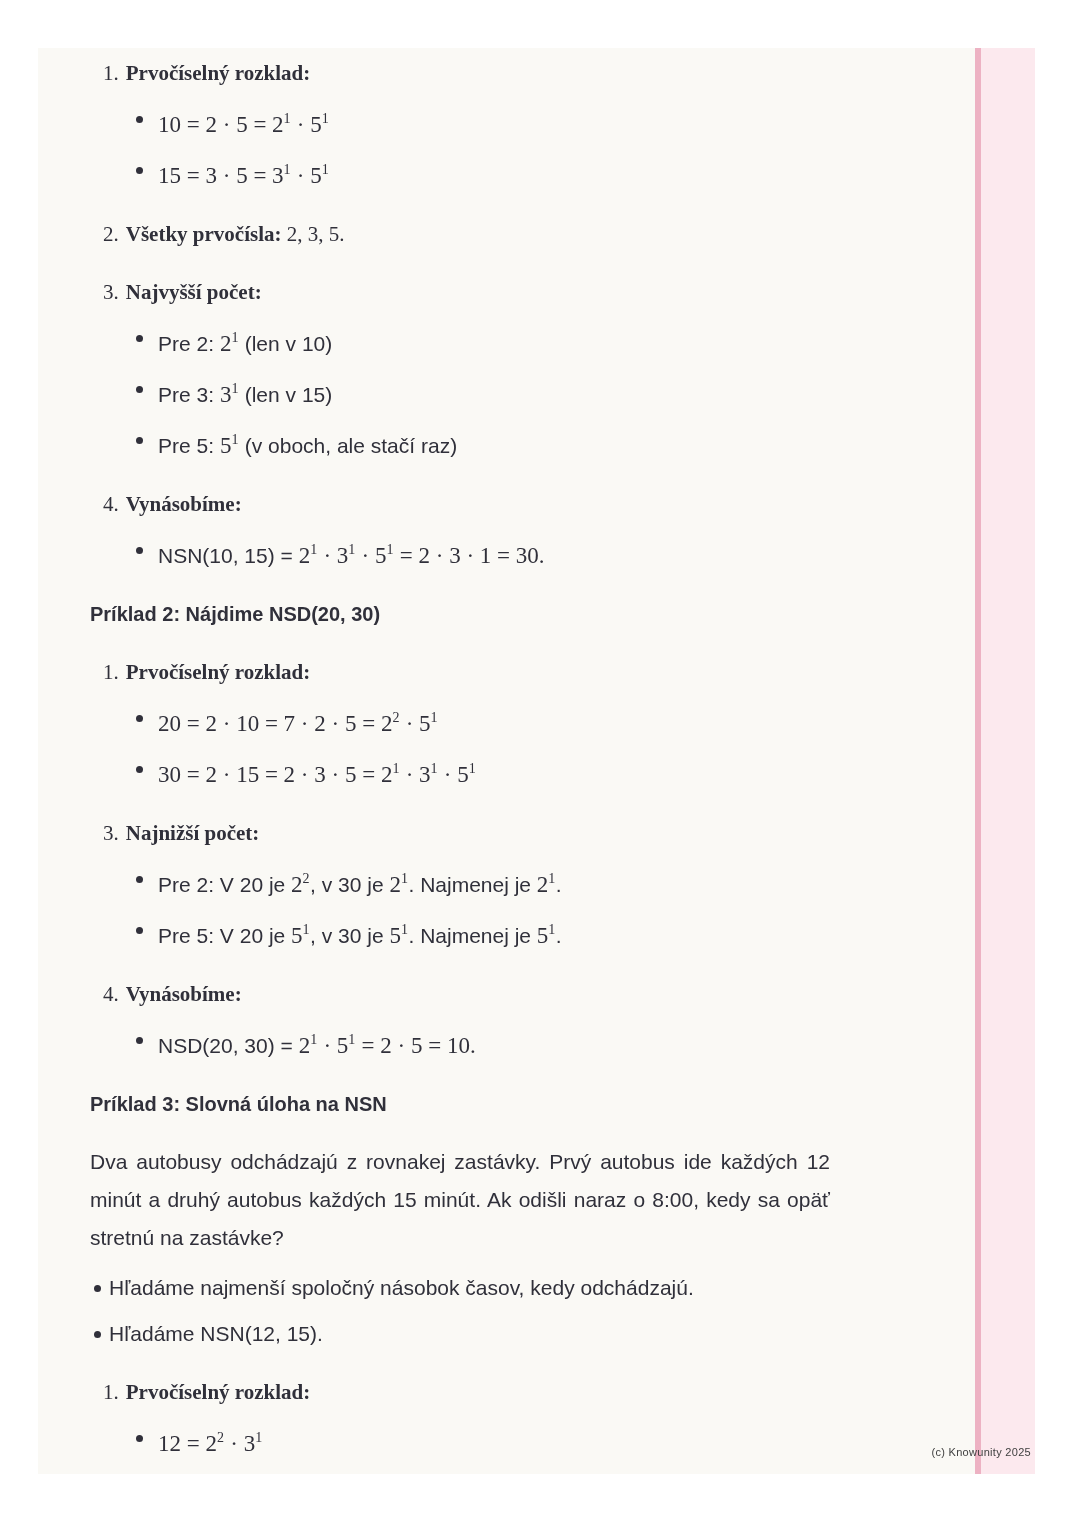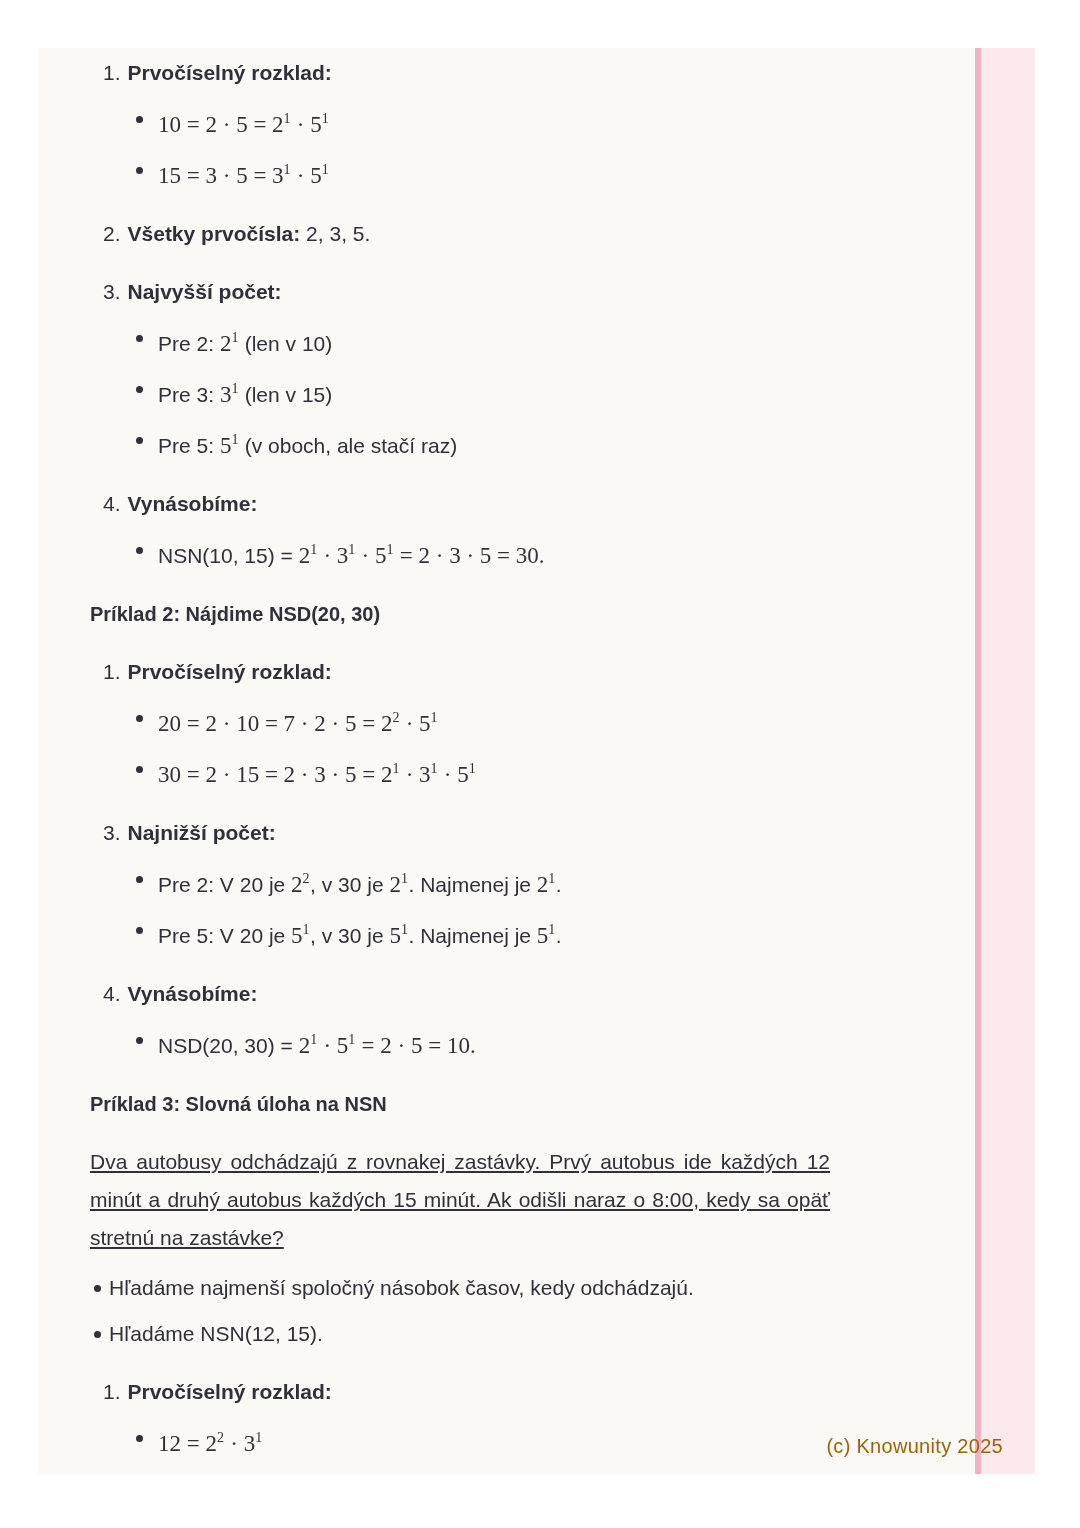--- a/index.html
+++ b/index.html
@@ -20,43 +20,43 @@
   .stripe{
     position:absolute;
     top:0;right:0;bottom:0;
     width:54px;
     background:#fce9ee;
     border-left:6px solid #edb2c3;
     z-index:1;
   }
   .watermark{
     position:absolute;
-    right:32px;bottom:16px;
-    font-size:20px;
+    right:4px;bottom:16px;
+    font-size:11px;
     letter-spacing:0.3px;
-    color:#a16207;
+    color:#404040;
     z-index:2;
     white-space:nowrap;
   }
   .content{
     position:relative;
     padding:10px 0 0 52px;
     width:740px;
   }
   .blk{
     font-size:21px;
     line-height:30px;
     position:relative;
   }
   .content > .blk:first-child{margin-top:0;}
-  .oli{padding-left:13px;margin-top:28px;margin-bottom:16px;}
+  .oli{padding-left:13px;margin-top:28px;margin-bottom:16px;font-family:Liberation Serif, serif;}
   .h3{font-size:20px;font-weight:bold;margin-top:28px;margin-bottom:24px;}
   .li1{padding-left:19px;margin-top:16px;margin-bottom:16px;}
   .li2{padding-left:68px;margin-top:10px;margin-bottom:15px;}
-  .pline,.plast{line-height:38px;margin:0;text-decoration:underline;}
+  .pline,.plast{line-height:38px;margin:0;}
   .pline{text-align:justify;text-align-last:justify;}
   .num{margin-right:7px;}
   .dot{
     position:absolute;
     width:7px;height:7px;
     border-radius:50%;
     background:#30303a;
     top:12px;
   }
   .li1 > .dot{left:4px;}
@@ -78,21 +78,21 @@
   <div class="content">
       <div class="blk oli"><span class="num">1.</span><span class="seg-b">Prvočíselný rozklad:</span></div>
       <div class="blk li2"><span class="dot"></span><span class="seg-m">10 = 2 · 5 = 2</span><span class="seg-x">1</span><span class="seg-m"> · 5</span><span class="seg-x">1</span></div>
       <div class="blk li2"><span class="dot"></span><span class="seg-m">15 = 3 · 5 = 3</span><span class="seg-x">1</span><span class="seg-m"> · 5</span><span class="seg-x">1</span></div>
       <div class="blk oli"><span class="num">2.</span><span class="seg-b">Všetky prvočísla:</span><span class="seg-s"> 2, 3, 5.</span></div>
       <div class="blk oli"><span class="num">3.</span><span class="seg-b">Najvyšší počet:</span></div>
       <div class="blk li2"><span class="dot"></span><span class="seg-s">Pre 2: </span><span class="seg-m">2</span><span class="seg-x">1</span><span class="seg-s"> (len v 10)</span></div>
       <div class="blk li2"><span class="dot"></span><span class="seg-s">Pre 3: </span><span class="seg-m">3</span><span class="seg-x">1</span><span class="seg-s"> (len v 15)</span></div>
       <div class="blk li2"><span class="dot"></span><span class="seg-s">Pre 5: </span><span class="seg-m">5</span><span class="seg-x">1</span><span class="seg-s"> (v oboch, ale stačí raz)</span></div>
       <div class="blk oli"><span class="num">4.</span><span class="seg-b">Vynásobíme:</span></div>
-      <div class="blk li2"><span class="dot"></span><span class="seg-s">NSN(10, 15) = </span><span class="seg-m">2</span><span class="seg-x">1</span><span class="seg-m"> · 3</span><span class="seg-x">1</span><span class="seg-m"> · 5</span><span class="seg-x">1</span><span class="seg-m"> = 2 · 3 · 5 = 30.</span></div>
+      <div class="blk li2"><span class="dot"></span><span class="seg-s">NSN(10, 15) = </span><span class="seg-m">2</span><span class="seg-x">1</span><span class="seg-m"> · 3</span><span class="seg-x">1</span><span class="seg-m"> · 5</span><span class="seg-x">1</span><span class="seg-m"> = 2 · 3 · 1 = 30.</span></div>
       <div class="blk h3"><span class="seg-b">Príklad 2: Nájdime NSD(20, 30)</span></div>
       <div class="blk oli"><span class="num">1.</span><span class="seg-b">Prvočíselný rozklad:</span></div>
       <div class="blk li2"><span class="dot"></span><span class="seg-m">20 = 2 · 10 = 7 · 2 · 5 = 2</span><span class="seg-x">2</span><span class="seg-m"> · 5</span><span class="seg-x">1</span></div>
       <div class="blk li2"><span class="dot"></span><span class="seg-m">30 = 2 · 15 = 2 · 3 · 5 = 2</span><span class="seg-x">1</span><span class="seg-m"> · 3</span><span class="seg-x">1</span><span class="seg-m"> · 5</span><span class="seg-x">1</span></div>
       <div class="blk oli"><span class="num">3.</span><span class="seg-b">Najnižší počet:</span></div>
       <div class="blk li2"><span class="dot"></span><span class="seg-s">Pre 2: V 20 je </span><span class="seg-m">2</span><span class="seg-x">2</span><span class="seg-s">, v 30 je </span><span class="seg-m">2</span><span class="seg-x">1</span><span class="seg-s">. Najmenej je </span><span class="seg-m">2</span><span class="seg-x">1</span><span class="seg-s">.</span></div>
       <div class="blk li2"><span class="dot"></span><span class="seg-s">Pre 5: V 20 je </span><span class="seg-m">5</span><span class="seg-x">1</span><span class="seg-s">, v 30 je </span><span class="seg-m">5</span><span class="seg-x">1</span><span class="seg-s">. Najmenej je </span><span class="seg-m">5</span><span class="seg-x">1</span><span class="seg-s">.</span></div>
       <div class="blk oli"><span class="num">4.</span><span class="seg-b">Vynásobíme:</span></div>
       <div class="blk li2"><span class="dot"></span><span class="seg-s">NSD(20, 30) = </span><span class="seg-m">2</span><span class="seg-x">1</span><span class="seg-m"> · 5</span><span class="seg-x">1</span><span class="seg-m"> = 2 · 5 = 10.</span></div>
       <div class="blk h3"><span class="seg-b">Príklad 3: Slovná úloha na NSN</span></div>

